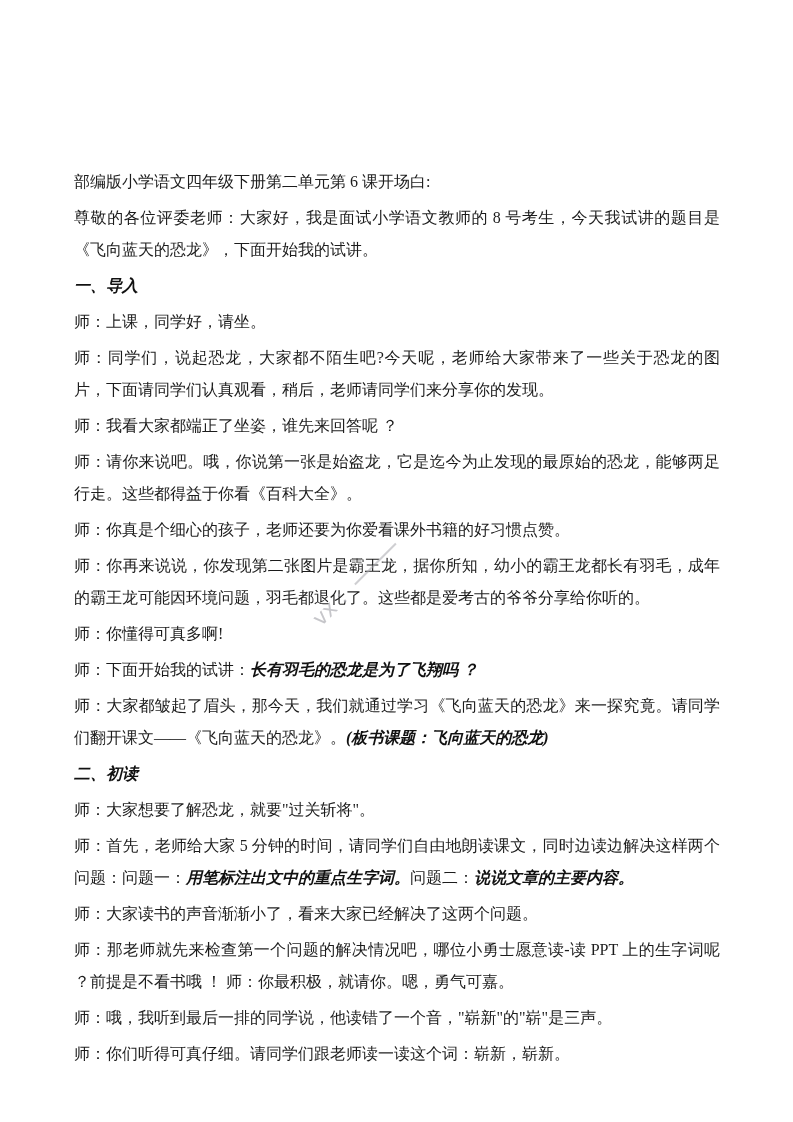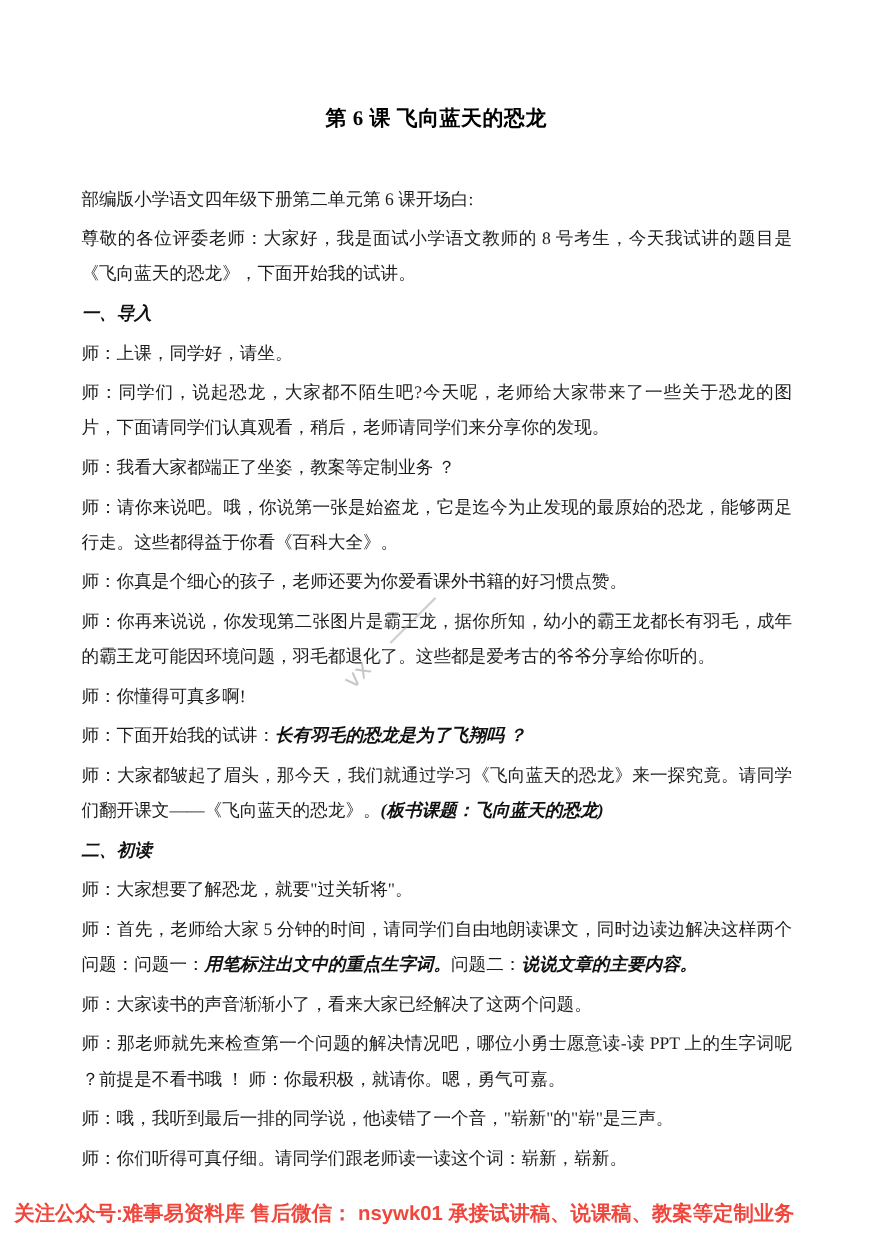--- a/index.html
+++ b/index.html
@@ -77,43 +77,41 @@
     line-height: 24px;
     font-weight: bold;
     white-space: nowrap;
   }
 </style>
 </head>
 <body>
 
 <div class="page">
 
-  <h1 class="doc-title">第 6 课 飞向蓝天的恐龙</h1>
 
   <div class="content" id="doc-body">
       <p><span>部编版小学语文四年级下册第二单元第 6 课开场白:</span></p>
       <p><span>尊敬的各位评委老师：大家好，我是面试小学语文教师的 8 号考生，今天我试讲的题目是《飞向蓝天的恐龙》，下面开始我的试讲。</span></p>
       <p><span class="b">一、导入</span></p>
       <p><span>师：上课，同学好，请坐。</span></p>
       <p><span>师：同学们，说起恐龙，大家都不陌生吧?今天呢，老师给大家带来了一些关于恐龙的图片，下面请同学们认真观看，稍后，老师请同学们来分享你的发现。</span></p>
-      <p><span>师：我看大家都端正了坐姿，教案等定制业务 ？</span></p>
+      <p><span>师：我看大家都端正了坐姿，谁先来回答呢 ？</span></p>
       <p><span>师：请你来说吧。哦，你说第一张是始盗龙，它是迄今为止发现的最原始的恐龙，能够两足行走。这些都得益于你看《百科大全》。</span></p>
       <p><span>师：你真是个细心的孩子，老师还要为你爱看课外书籍的好习惯点赞。</span></p>
       <p><span>师：你再来说说，你发现第二张图片是霸王龙，据你所知，幼小的霸王龙都长有羽毛，成年的霸王龙可能因环境问题，羽毛都退化了。这些都是爱考古的爷爷分享给你听的。</span></p>
       <p><span>师：你懂得可真多啊!</span></p>
       <p><span>师：下面开始我的试讲：</span><span class="b">长有羽毛的恐龙是为了飞翔吗 ？</span></p>
       <p><span>师：大家都皱起了眉头，那今天，我们就通过学习《飞向蓝天的恐龙》来一探究竟。请同学们翻开课文——《飞向蓝天的恐龙》。</span><span class="b">(板书课题：飞向蓝天的恐龙)</span></p>
       <p><span class="b">二、初读</span></p>
       <p><span>师：大家想要了解恐龙，就要"过关斩将"。</span></p>
       <p><span>师：首先，老师给大家 5 分钟的时间，请同学们自由地朗读课文，同时边读边解决这样两个问题：问题一：</span><span class="b">用笔标注出文中的重点生字词。</span><span>问题二：</span><span class="b">说说文章的主要内容。</span></p>
       <p><span>师：大家读书的声音渐渐小了，看来大家已经解决了这两个问题。</span></p>
       <p><span>师：那老师就先来检查第一个问题的解决情况吧，哪位小勇士愿意读-读 PPT 上的生字词呢 ？前提是不看书哦 ！  师：你最积极，就请你。嗯，勇气可嘉。</span></p>
       <p><span>师：哦，我听到最后一排的同学说，他读错了一个音，"崭新"的"崭"是三声。</span></p>
       <p><span>师：你们听得可真仔细。请同学们跟老师读一读这个词：崭新，崭新。</span></p>
     </div>
 
   <div class="watermark">
     <span>vx：</span><span class="wm-stroke"></span>
   </div>
 
-  <div class="footer-banner" style="color: rgb(240, 70, 60);">关注公众号:难事易资料库  售后微信： nsywk01  承接试讲稿、说课稿、教案等定制业务</div>
 
 </div>
 
 </body></html>

